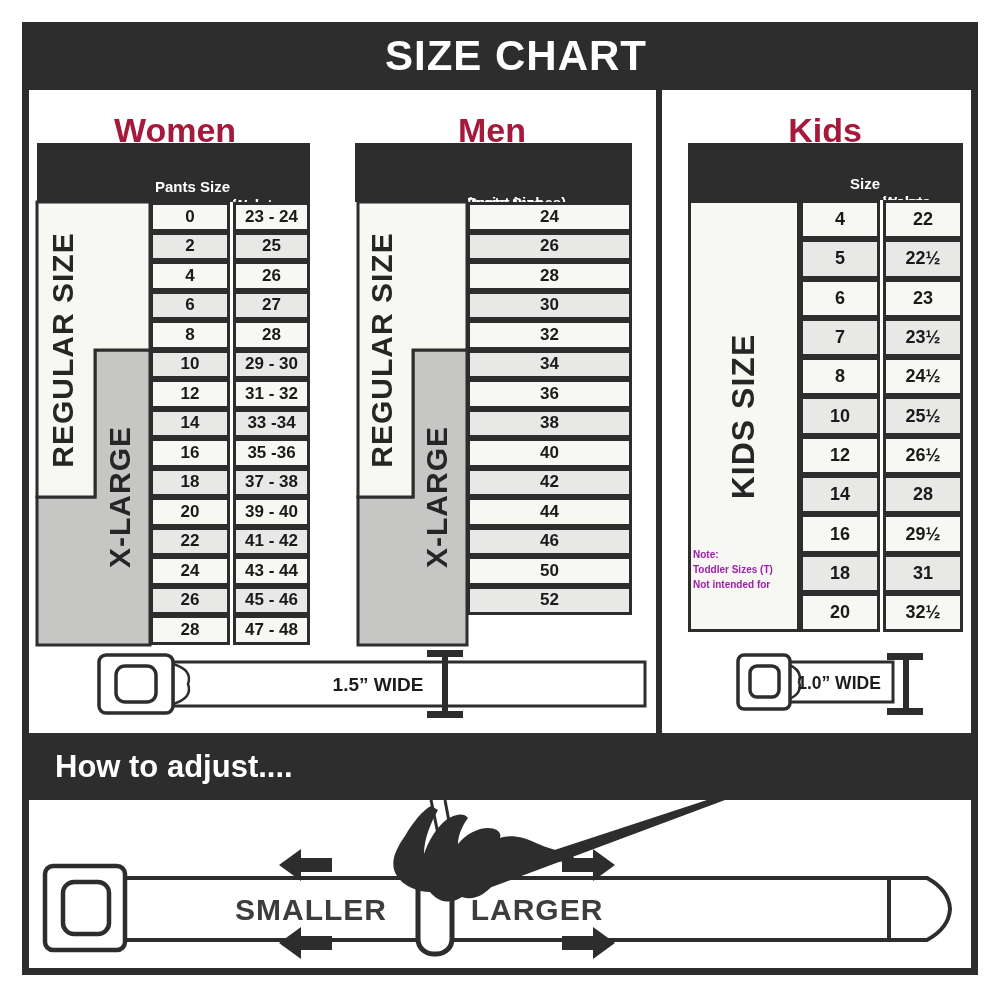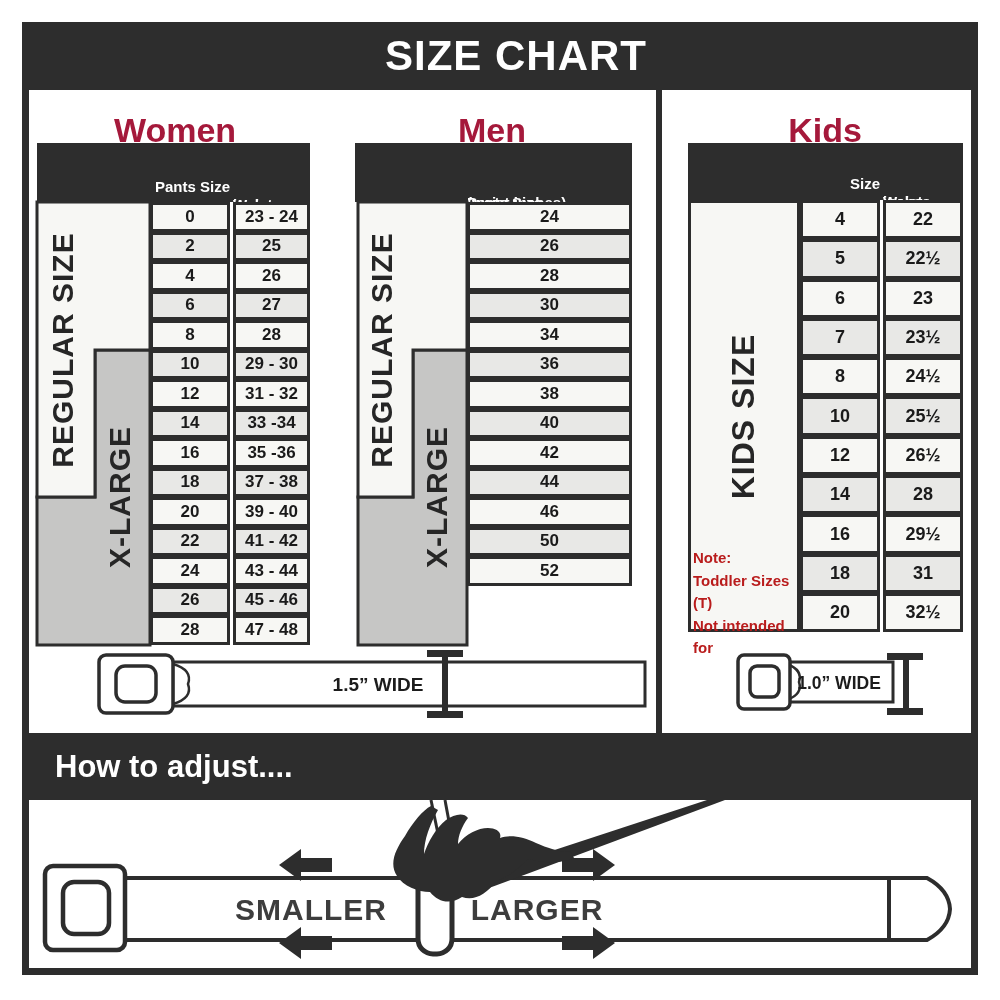--- a/index.html
+++ b/index.html
@@ -61,22 +61,22 @@
   .label-women{left:37px;top:202px;width:113px;height:443px;}
   .label-men{left:358px;top:202px;width:109px;height:443px;}
   svg text{font-family:"Liberation Sans",sans-serif;}
   .rot-label{font-size:30px;font-weight:bold;fill:#262626;letter-spacing:1px;}
 
   
   .kids-label-box{left:688px;top:200px;width:112px;height:432px;background:var(--row-light);
     border:3px solid var(--ink);display:flex;align-items:center;justify-content:center;}
   .kids-label-text{transform:rotate(-90deg);white-space:nowrap;font-size:32px;
     font-weight:bold;color:#262626;letter-spacing:1px;}
-  .kids-note{left:693px;top:547px;width:110px;font-size:15px;font-weight:bold;
-    color:#b91c1c;line-height:1.5;}
+  .kids-note{left:693px;top:547px;width:110px;font-size:10px;font-weight:bold;
+    color:#a21caf;line-height:1.5;}
 
   
   .belt-adult{left:95px;top:648px;width:560px;height:72px;overflow:visible;}
   .belt-kids{left:735px;top:650px;width:200px;height:68px;overflow:visible;}
   .belt-width-text{font-size:19px;font-weight:bold;fill:#1c1c1c;}
   .belt-width-text-sm{font-size:17.5px;font-weight:bold;fill:#1c1c1c;}
 
   
   .adjust-banner{left:22px;top:733px;width:956px;height:67px;background:var(--ink);
     display:flex;align-items:center;padding-left:33px;}
@@ -214,20 +214,23 @@
     </div>
 
     <div class="trow">
       <div class="cell m-val">28</div>
     </div>
 
     <div class="trow">
       <div class="cell m-val">30</div>
     </div>
 
+    <div class="trow">
+      <div class="cell m-val">32</div>
+    </div>
 
     <div class="trow">
       <div class="cell m-val">34</div>
     </div>
 
     <div class="trow">
       <div class="cell m-val">36</div>
     </div>
 
     <div class="trow">

